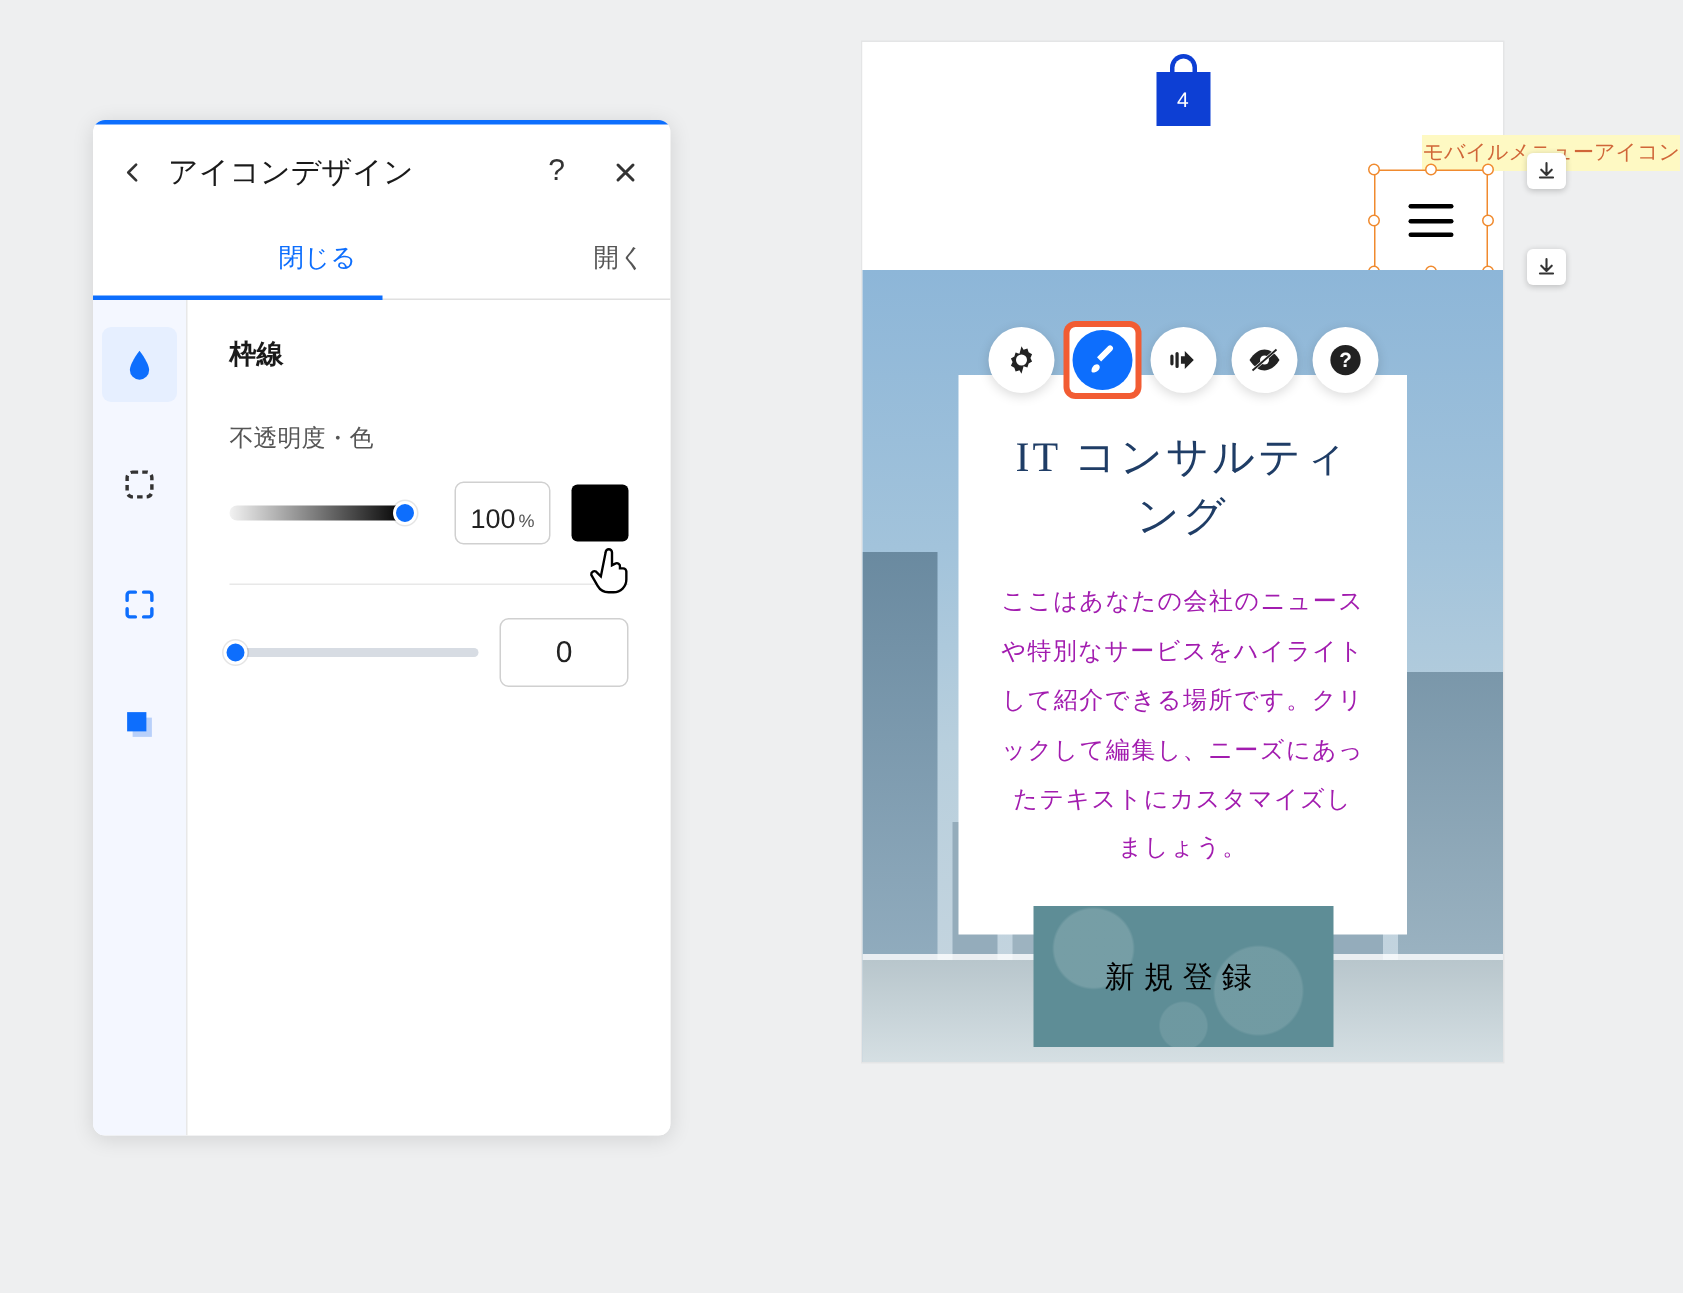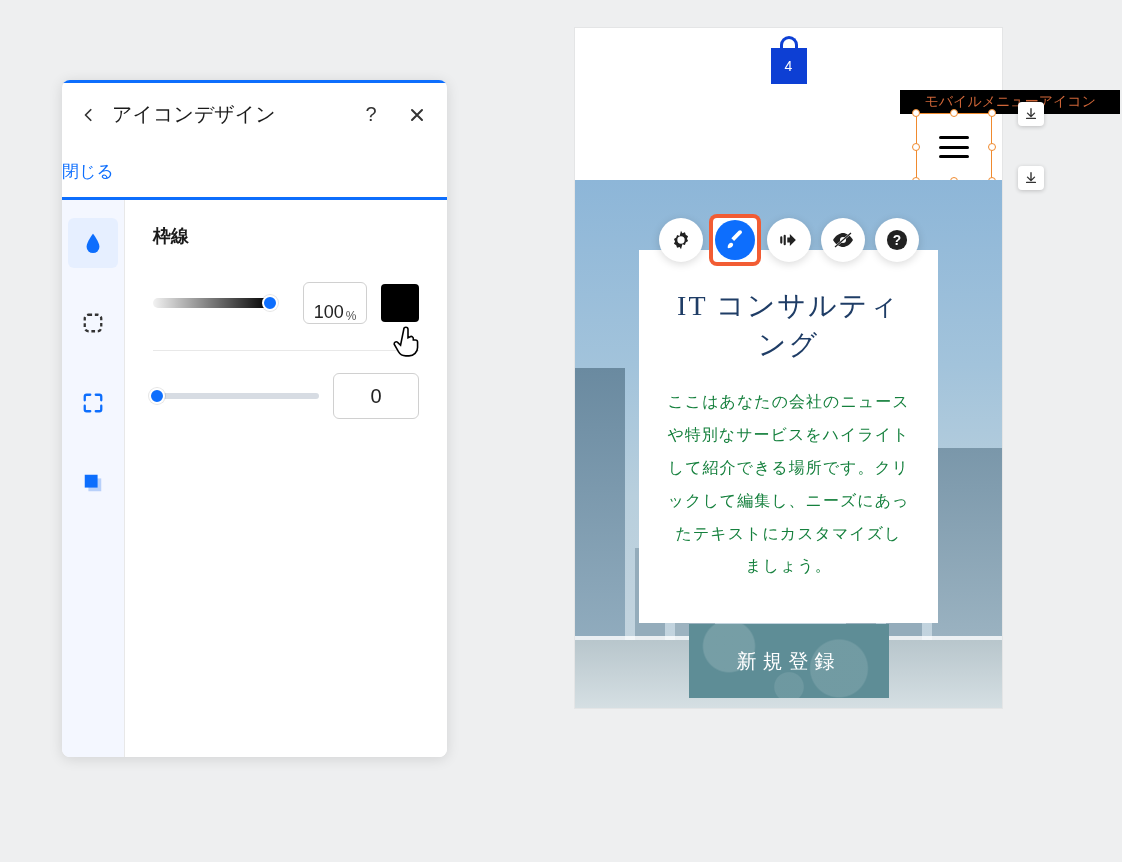--- a/index.html
+++ b/index.html
@@ -61,22 +61,22 @@
       width: 24px; height: 24px;
       display: flex; align-items: center; justify-content: center;
     }
 
     .panel-tabs {
       display: flex;
       border-bottom: 1px solid #e0e0e0;
     }
     .panel-tab {
       flex: 1;
-      text-align: left;
-      padding: 14px 0 16px;
+      text-align: right;
+      padding: 14px 17px 16px;
       font-size: 17px;
       color: #555;
       cursor: pointer;
       position: relative;
     }
     .panel-tab.active {
       color: #0d6efd;
     }
     .panel-tab.active::after {
       content: "";
@@ -160,21 +160,21 @@
       border: 2px solid #fff;
       border-radius: 50%;
       box-shadow: 0 0 0 1px rgba(0,0,0,0.1);
     }
     .opacity-value {
       width: 64px;
       height: 42px;
       border: 1px solid #d0d0d0;
       border-radius: 6px;
       display: flex;
-      align-items: flex-end;
+      align-items: center;
       justify-content: center;
       gap: 2px;
       font-size: 18px;
       color: #222;
       padding-top: 9px;
       margin-left: 19px;
     }
     .opacity-value .pct {
       font-size: 12px;
       color: #555;
@@ -320,24 +320,24 @@
     .hamburger span {
       height: 3px;
       background: #000;
       border-radius: 2px;
     }
 
     .element-label {
       position: absolute;
       right: -118px;
       top: 62px;
-      background: #000000;
+      background: #fef9c3;
       color: #d06638;
       font-size: 14px;
-      padding: 3px 24px;
+      padding: 3px 0;
       white-space: nowrap;
     }
     .download-pills {
       position: absolute;
       right: -42px;
       top: 74px;
       display: flex;
       flex-direction: column;
       gap: 40px;
     }
@@ -444,37 +444,37 @@
     .card-title {
       font-family: "Times New Roman", serif;
       font-size: 28px;
       color: #1f3d66;
       letter-spacing: 2px;
       line-height: 1.4;
       margin-bottom: 22px;
     }
     .card-body {
       font-size: 16px;
-      color: #15803d;
+      color: #a21caf;
       line-height: 2.05;
       letter-spacing: 1px;
     }
 
     .cta-button {
       position: absolute;
       left: 50%;
       bottom: 10px;
       transform: translateX(-50%);
       width: 200px;
-      height: 74px;
+      height: 94px;
       background: #5e8d96;
       display: flex;
       align-items: center;
       justify-content: center;
-      color: #ffffff;
+      color: #000000;
       font-size: 20px;
       letter-spacing: 6px;
       cursor: pointer;
       overflow: hidden;
     }
     .cta-button::before {
       content: "";
       position: absolute;
       inset: 0;
       background:
@@ -502,20 +502,21 @@
       <div class="close-btn">
         <svg width="14" height="14" viewBox="0 0 14 14">
             <path d="M2 2 L12 12 M12 2 L2 12" stroke="#333" stroke-width="2" stroke-linecap="round"></path>
           </svg>
       </div>
     </div>
   </div>
 
   <div class="panel-tabs">
     <div class="panel-tab active">閉じる</div>
+    <div class="panel-tab">開く</div>
   </div>
 
   <div class="panel-body">
     <div class="side-icons">
       <div class="side-icon active">
         <svg width="20" height="22" viewBox="0 0 20 24">
             <path d="M10 2 C10 2 3 11 3 16 a7 7 0 0 0 14 0 C17 11 10 2 10 2 Z" fill="#0d6efd"></path>
           </svg>
       </div>
       <div class="side-icon">
@@ -532,20 +533,21 @@
         <svg width="22" height="22" viewBox="0 0 24 24">
             <rect x="7" y="7" width="14" height="14" fill="#b8d0fa"></rect>
             <rect x="3" y="3" width="14" height="14" fill="#0d6efd"></rect>
           </svg>
       </div>
     </div>
 
     <div class="panel-content">
       <div class="section-title">枠線</div>
 
+      <div class="field-label">不透明度・色</div>
       <div class="opacity-row">
         <div class="opacity-track">
           <div class="opacity-knob"></div>
         </div>
         <div class="opacity-value">
           <span>100</span>
           <span class="pct">%</span>
         </div>
         <div class="color-swatch"></div>
         <svg class="pointer-cursor" viewBox="0 0 32 32">

